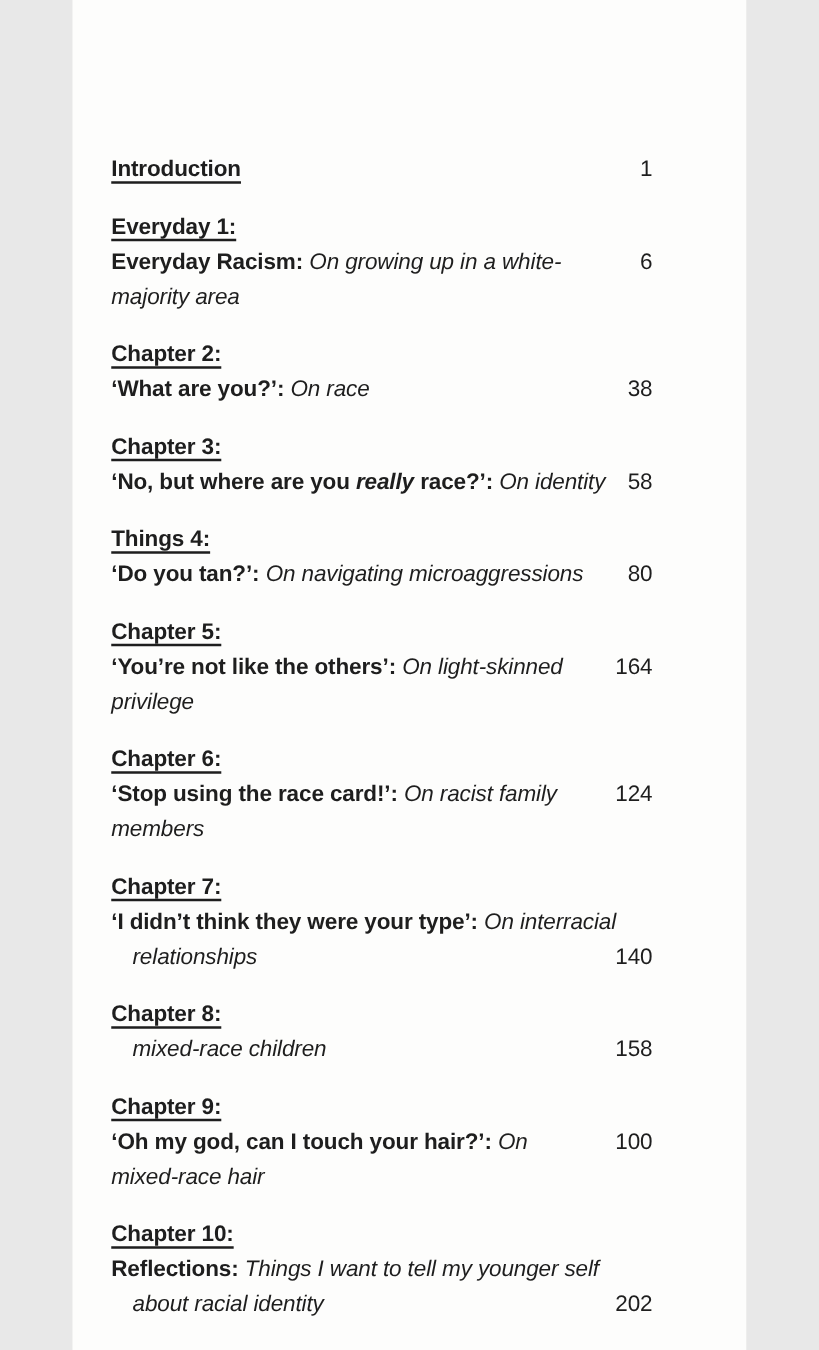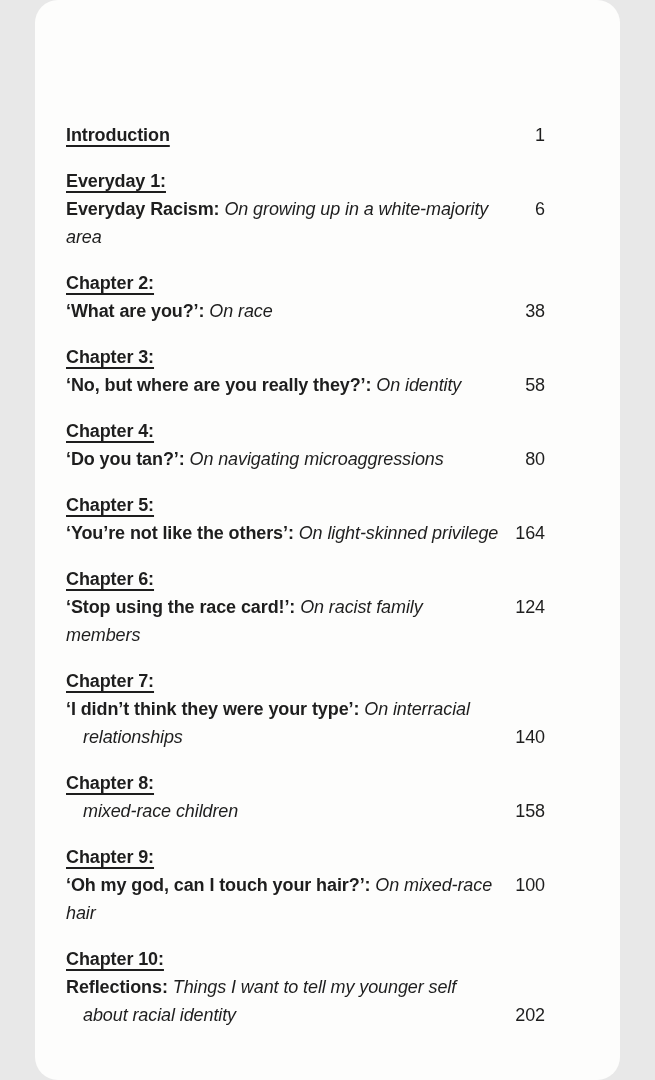--- a/index.html
+++ b/index.html
@@ -2,54 +2,53 @@
 <html><head>
 <meta charset="utf-8">
 <style>
   html, body {
     margin: 0;
     padding: 0;
     background: #e8e8e8;
   }
   .page {
     position: relative;
-    width: 585px;
+    width: 539px;
     height: 1080px;
     margin: 0 auto;
     background: #fdfdfc;
     color: #1e1e1e;
     font-family: "Liberation Sans", sans-serif;
     font-size: 18px;
     line-height: 28px;
     letter-spacing: -0.1px;
     box-sizing: border-box;
     padding: 121px 75px 0 31px;
     overflow: hidden;
-    border-radius: 23px;
   }
   .entry { margin-bottom: 18px; }
   .hrow {
     display: flex;
     justify-content: space-between;
     align-items: baseline;
   }
   .heading {
     font-weight: 700;
     text-decoration: underline;
     text-decoration-thickness: 1.5px;
     text-underline-offset: 4px;
   }
   .line {
     display: flex;
     justify-content: space-between;
     align-items: baseline;
   }
   .t { margin: 0; flex: 1 1 auto; min-width: 0; }
   .t b { font-weight: 700; font-style: normal; }
-  .t b.em { }
+  .t b.em { font-style: italic; }
   .sub { font-weight: 400; font-style: italic; }
   .cont {
     padding-left: 17px;
     font-weight: 400;
     font-style: italic;
   }
   .pg {
     font-weight: 400;
     white-space: nowrap;
     margin-left: 14px;
@@ -86,28 +85,28 @@
       <p class="t"><b>‘What are you?’:</b> <b class="em"></b> <b></b> <span class="sub">On race</span></p>
       <span class="pg">38</span>
     </div>
   </section>
 
   <section class="entry">
     <div class="hrow">
       <span class="heading">Chapter 3:</span>
     </div>
     <div class="line">
-      <p class="t"><b>‘No, but where are you</b> <b class="em">really</b> <b>they?’:</b> <span class="sub">On identity</span></p>
+      <p class="t"><b>‘No, but where are you</b> <b class="em">really</b> <b>race?’:</b> <span class="sub">On identity</span></p>
       <span class="pg">58</span>
     </div>
   </section>
 
   <section class="entry">
     <div class="hrow">
-      <span class="heading">Chapter 4:</span>
+      <span class="heading">Things 4:</span>
     </div>
     <div class="line">
       <p class="t"><b>‘Do you tan?’:</b> <b class="em"></b> <b></b> <span class="sub">On navigating microaggressions</span></p>
       <span class="pg">80</span>
     </div>
   </section>
 
   <section class="entry">
     <div class="hrow">
       <span class="heading">Chapter 5:</span>

